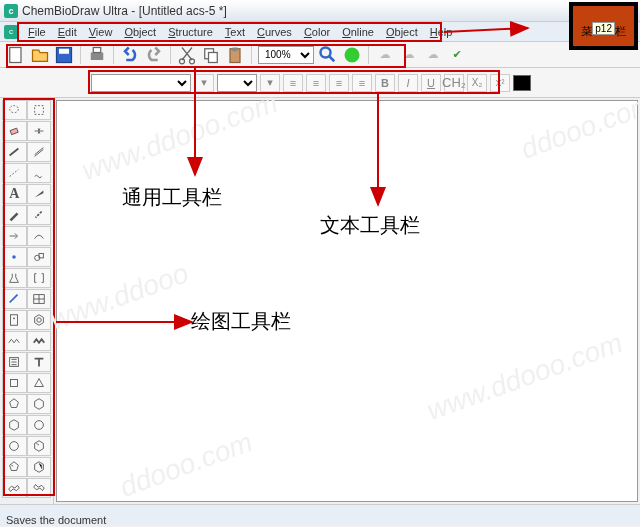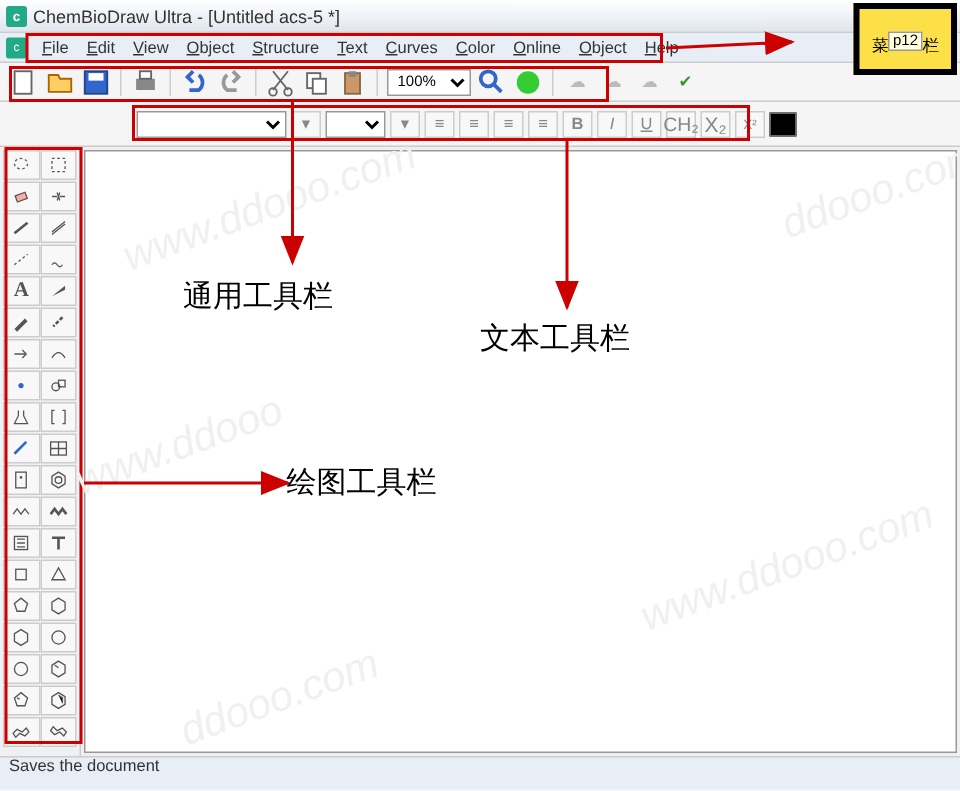--- a/index.html
+++ b/index.html
@@ -25,26 +25,26 @@
 .color-sw{width:18px;height:16px;background:#000;border:1px solid #666}
 .toolbar2-box{position:absolute;left:88px;top:70px;width:412px;height:24px;border:2px solid #c00;pointer-events:none}
 .main{display:flex;height:406px}
 .toolbox{width:54px;background:#eef0f4;border-right:1px solid #ccc;display:flex;flex-direction:column;padding:2px}
 .tool-row{display:flex;height:20px;margin-bottom:1px}
 .tool{flex:1;border:1px solid #ccc;background:#f8f8f8;display:flex;align-items:center;justify-content:center;color:#555;cursor:pointer;font-size:12px}
 .tool svg{width:14px;height:14px}
 .toolbox-box{position:absolute;left:3px;top:98px;width:52px;height:398px;border:2px solid #c00;pointer-events:none}
 .canvas{flex:1;background:#fff;border:1px solid #999;margin:2px;position:relative}
 .wm{position:absolute;color:#f0f0f0;font-size:28px;transform:rotate(-20deg);pointer-events:none;font-style:italic}
-.statusbar{height:22px;background:#e8eef6;border-top:1px solid #ccc;display:flex;align-items:flex-start;padding:0 6px;color:#333;font-size:11px}
+.statusbar{height:22px;background:#e8eef6;border-top:1px solid #ccc;display:flex;align-items:flex-end;padding:0 6px;color:#333;font-size:11px}
 .annotation{position:absolute;pointer-events:none}
 .anno-text{font-family:"SimSun","宋体",serif;font-size:20px;color:#000}
 .arrow-line{stroke:#c00;stroke-width:2;fill:none}
 .arrow-head{fill:#c00}
-.menu-callout{position:absolute;right:2px;top:2px;border:4px solid #000;background:#fde047;padding:4px 8px;font-size:28px;font-family:"SimSun",serif}
+.menu-callout{position:absolute;right:2px;top:2px;border:4px solid #000;background:#c2410c;padding:4px 8px;font-size:28px;font-family:"SimSun",serif}
 .menu-callout .ptip{display:inline-block;border:1px solid #999;background:#ffd;font-size:10px;padding:0 2px;vertical-align:middle}
 </style>
 </head>
 <body>
 
 <div class="titlebar">
   <div class="app-icon">c</div>
   <div class="title">ChemBioDraw Ultra - [Untitled acs-5 *]</div>
 </div>
 
@@ -149,21 +149,21 @@
     <select class="size-sel"></select>
     <div class="fmt-btn">▾</div>
     <div class="fmt-btn">≡</div>
     <div class="fmt-btn">≡</div>
     <div class="fmt-btn">≡</div>
     <div class="fmt-btn">≡</div>
     <div class="fmt-btn" style="font-weight:bold">B</div>
     <div class="fmt-btn" style="font-style:italic">I</div>
     <div class="fmt-btn" style="text-decoration:underline">U</div>
     <div class="fmt-btn" style="font-size:13px">CH₂</div>
-    <div class="fmt-btn" style="font-size:14px">X₂</div>
+    <div class="fmt-btn" style="font-size:10px">X₂</div>
     <div class="fmt-btn" style="font-size:9px">X²</div>
     <div class="color-sw"></div>
   </div>
 </div>
 <div class="toolbar2-box"></div>
 
 <div class="main">
   <div class="toolbox">
     <div class="tool-row">
         <div class="tool">

